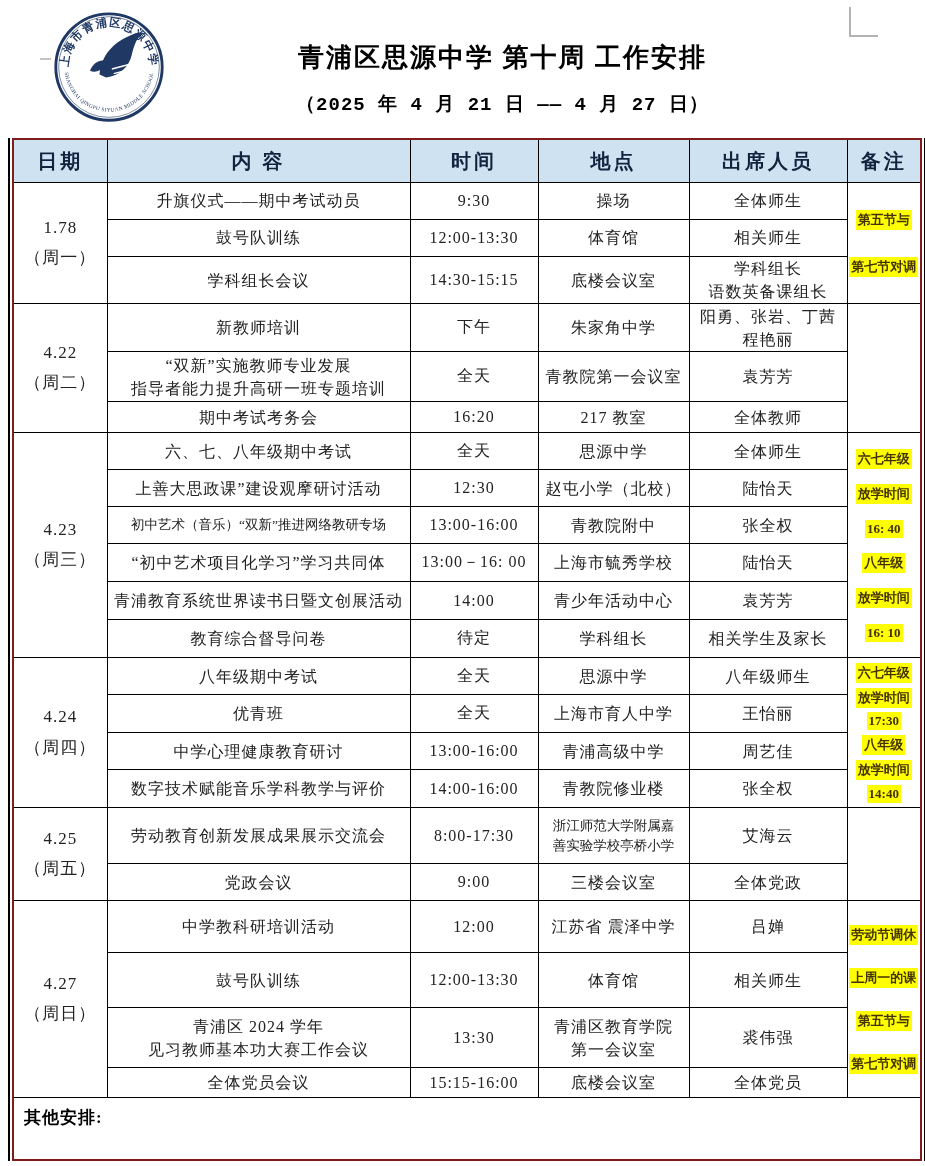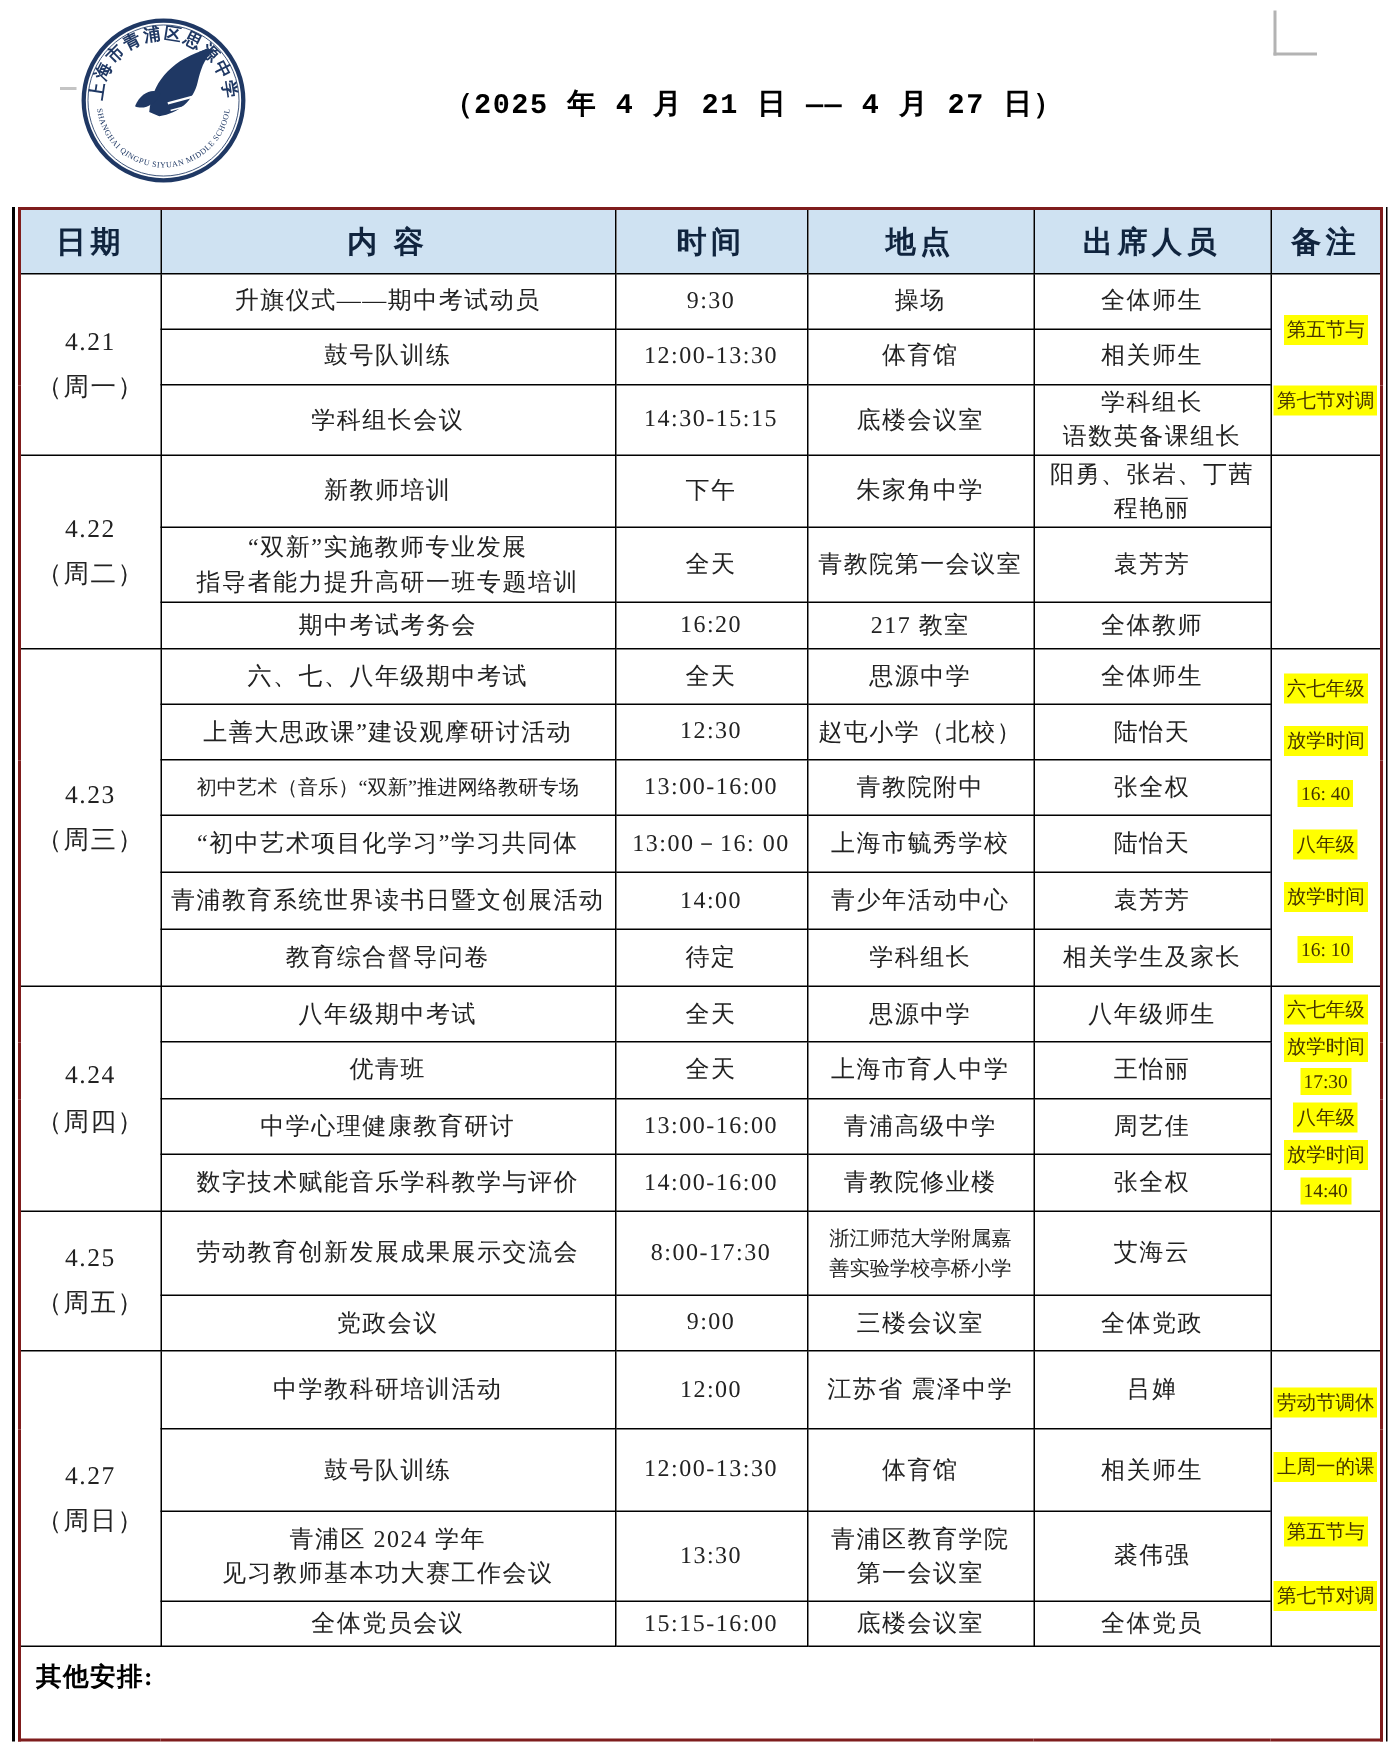--- a/index.html
+++ b/index.html
@@ -27,21 +27,21 @@
   th { background:var(--header-bg,#cfe2f2); font-size:20px; font-weight:bold;
     letter-spacing:3px; color:#10243e; height:42px; }
   td { font-size:16px; letter-spacing:1px; color:#222; }
   .cell-line { line-height:1.45; }
   .small-line { font-size:13.5px; letter-spacing:0; line-height:1.5; }
   .date-cell { font-size:17px; }
   .date-cell .cell-line { line-height:1.8; }
   .remark-cell { position:relative; }
   .remark-box { position:absolute; inset:0; display:flex; flex-direction:column;
     justify-content:space-evenly; align-items:center; }
-  .hl { background:var(--highlight,#ffff00); font-weight:normal; font-size:13px;
+  .hl { background:var(--highlight,#ffff00); font-weight:bold; font-size:13px;
     letter-spacing:0; padding:1px 2px; color:#443300; white-space:nowrap;text-align:right; }
   .footer-cell { text-align:left; vertical-align:top; font-weight:bold; font-size:17px;
     padding:8px 10px; letter-spacing:1px; color:#000; }
 </style>
 </head>
 <body>
 
 <div class="page">
 
   <svg class="logo" viewBox="0 0 120 120">
@@ -63,20 +63,21 @@
       <path d="M63 62 L82 57" stroke="#ffffff" stroke-width="1.6" fill="none"></path>
       <path d="M65 67 L80 63" stroke="#ffffff" stroke-width="1.2" fill="none"></path>
       <path d="M67 71 L78 68" stroke="#ffffff" stroke-width="0.9" fill="none"></path>
     </g>
   </svg>
 
   <div class="left-dash"></div>
   <div class="corner-mark"></div>
 
   <div class="title-block">
+    <div class="title">青浦区思源中学 第十周 工作安排</div>
     <div class="subtitle">（2025 年 4 月 21 日 —— 4 月 27 日）</div>
   </div>
 
   <div class="table-frame">
     <table>
       <colgroup>
         <col style="width:94px">
           <col style="width:303px">
           <col style="width:128px">
         <col style="width:151px">
@@ -89,21 +90,21 @@
           <th>内 容</th>
           <th>时间</th>
           <th>地点</th>
           <th>出席人员</th>
           <th>备注</th>
         </tr>
       </thead>
       <tbody>
           <tr style="height: 37px;">
             <td class="date-cell" rowspan="3">
-              <div class="cell-line">4.21</div>
+              <div class="cell-line">1.78</div>
               <div class="cell-line">（周一）</div>
             </td>
             <td>
               <div class="cell-line">升旗仪式——期中考试动员</div>
             </td>
             <td>9:30</td>
             <td>
               <div class="cell-line">操场</div>
             </td>
             <td>

